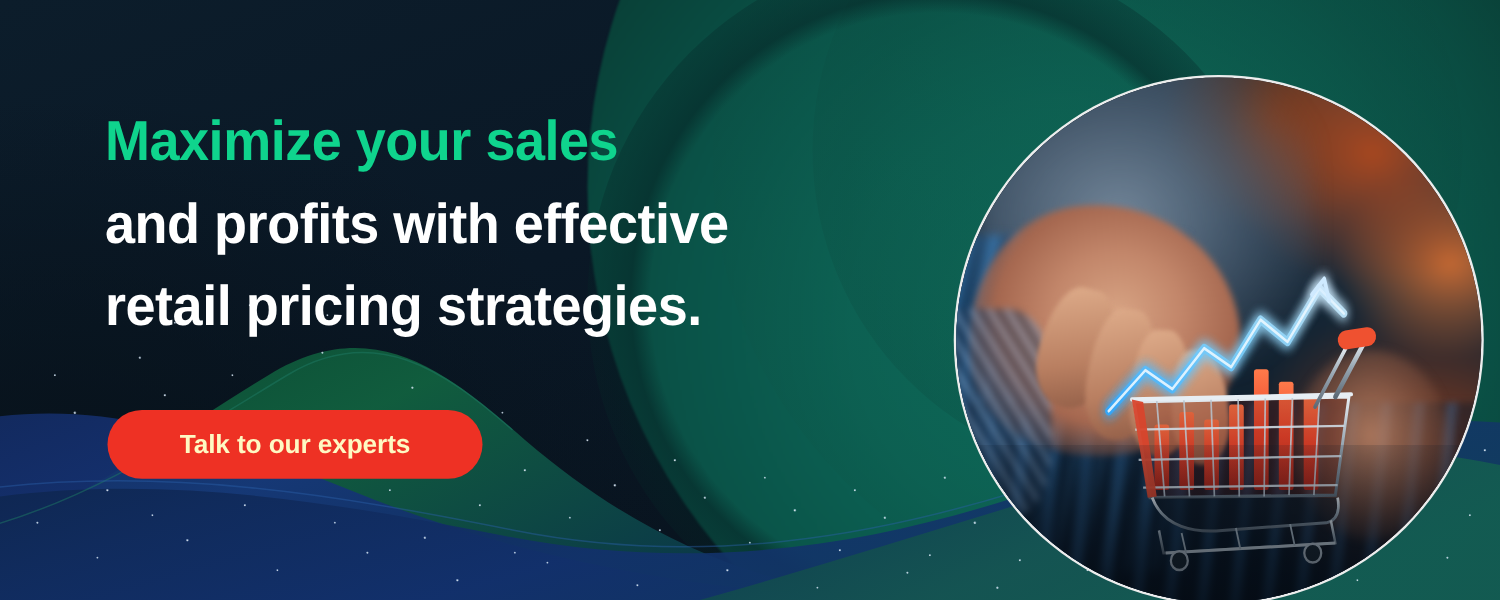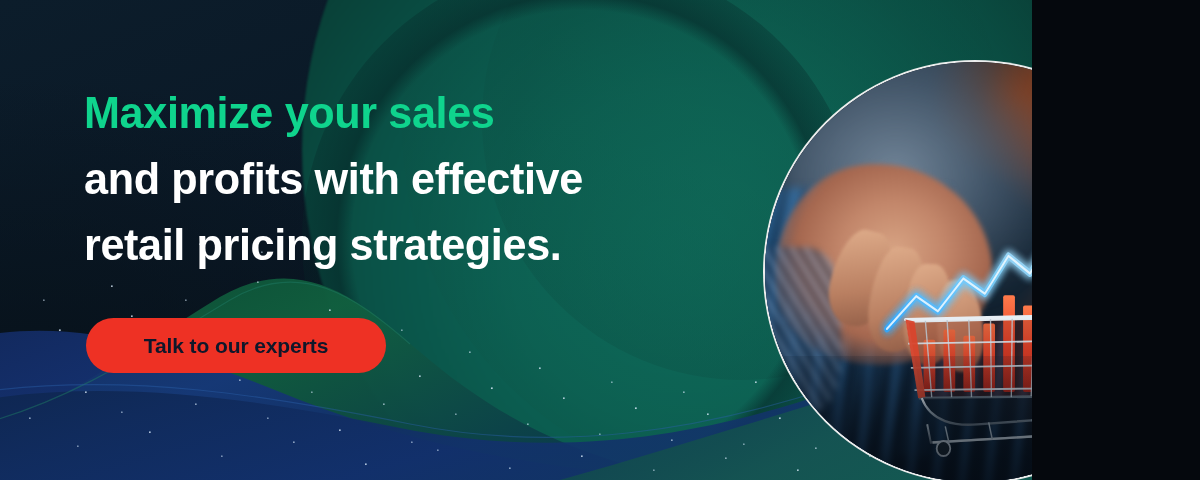--- a/index.html
+++ b/index.html
@@ -4,21 +4,21 @@
 <style>
   * { margin:0; padding:0; box-sizing:border-box; }
   html,body { background:#05080d; }
   body {
     font-family:"Liberation Sans", sans-serif;
     -webkit-font-smoothing:antialiased;
   }
 
   .banner {
     position:relative;
-    width:1032px; height:480px;
+    width:1200px; height:480px;
     overflow:hidden;
     background:#0a1724;
   }
 
   
   .bg-base {
     position:absolute; inset:0;
     background:
       linear-gradient(160deg,#0c1d2b 0%, #0a1826 40%, #071019 100%);
   }
@@ -80,27 +80,27 @@
     transform:scaleX(0.96);
     transform-origin:left top;
     white-space:nowrap;
   }
   .headline .ln { display:block; }
   .headline .accent { color:#0fd48d; }
 
   
   .cta {
     position:absolute;
-    left:86px; top:318px;
+    left:86px; top:328px;
     width:300px; height:55px;
     z-index:7;
     background:#ee3124;
     border:none;
     border-radius:28px;
-    color:#0f172a;
+    color:#fef9c3;
     font-family:"Liberation Sans", sans-serif;
     font-size:21px;
     font-weight:700;
     letter-spacing:-0.1px;
     cursor:pointer;
     display:flex;
     align-items:center;
     justify-content:center;
   }
 

